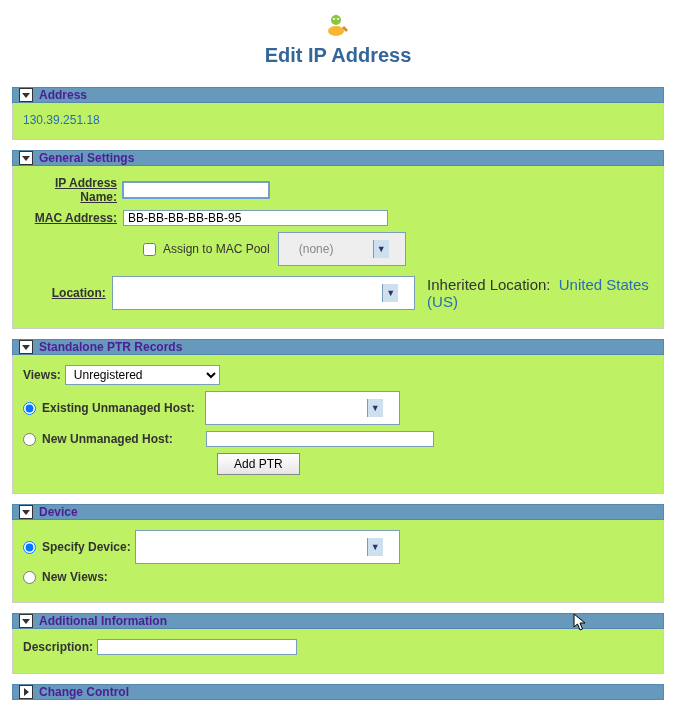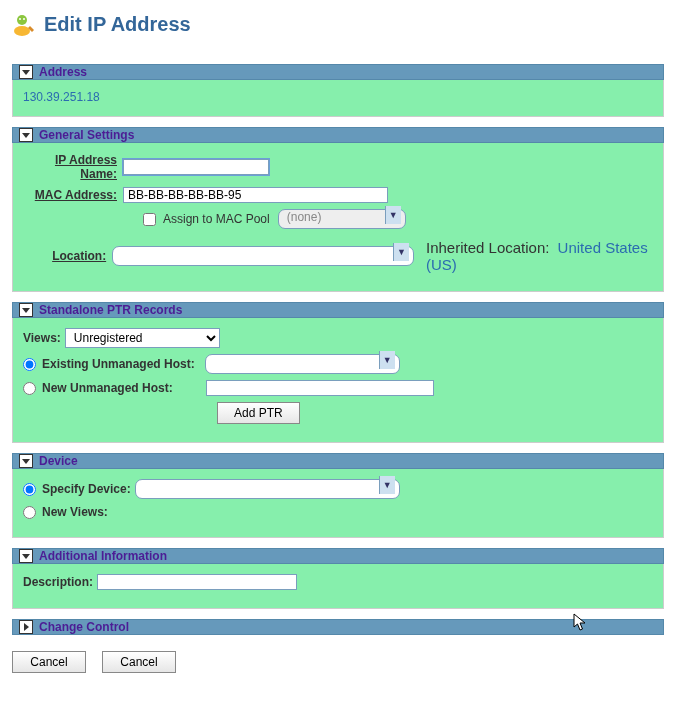--- a/index.html
+++ b/index.html
@@ -9,21 +9,22 @@
     font-family: Arial, Helvetica, sans-serif;
     font-size: 12px;
     color: #333;
     background: #fff;
     width: 676px;
   }
   .header {
     display: flex;
     align-items: center;
     gap: 8px;
-    margin-bottom: 28px;
+    margin-bottom: 20px;
+    flex-direction: column;
   }
   .header-icon {
     width: 24px;
     height: 24px;
   }
   h1 {
     font-size: 20px;
     font-weight: bold;
     color: #336699;
     margin: 0;
@@ -52,21 +53,21 @@
     justify-content: center;
     font-size: 9px;
     color: #333;
     line-height: 1;
   }
   .collapse-btn svg { display:block; }
   .panel-body {
     border: 1px solid #ccc;
     border-top: none;
     padding: 10px 10px 12px 10px;
-    background: #86efac;
+    background: #bef264;
   }
   .link-text {
     color: #2b6cb0;
     font-size: 12px;
   }
   .row {
     display: flex;
     align-items: center;
     margin-bottom: 6px;
   }
@@ -96,25 +97,24 @@
   .focused { border: 1px solid #2b5f9e; outline: 1px solid #6aa0d8; }
   select, .fake-select {
     border: 1px solid #7a9ebd;
     height: 20px;
     font-size: 12px;
     background: #f0f0f0;
     padding: 0 4px;
   }
   .fake-select {
     display: inline-flex;
-    align-items: flex-end;
+    align-items: center;
     justify-content: space-between;
     background: #fff;
-    padding: 4px;
-    border-radius: 7px;
+    padding: 16px;
   }
   .fake-select .txt { padding: 0 4px; flex:1; }
   .fake-select .arrow {
     width: 16px; height: 18px;
     background: #cde0f0;
     border-left: 1px solid #7a9ebd;
     display:flex; align-items:center; justify-content:center;
     font-size: 9px; color:#336;
   }
   .checkbox-row { margin-left: 100px; display:flex; align-items:center; gap:2px; }

